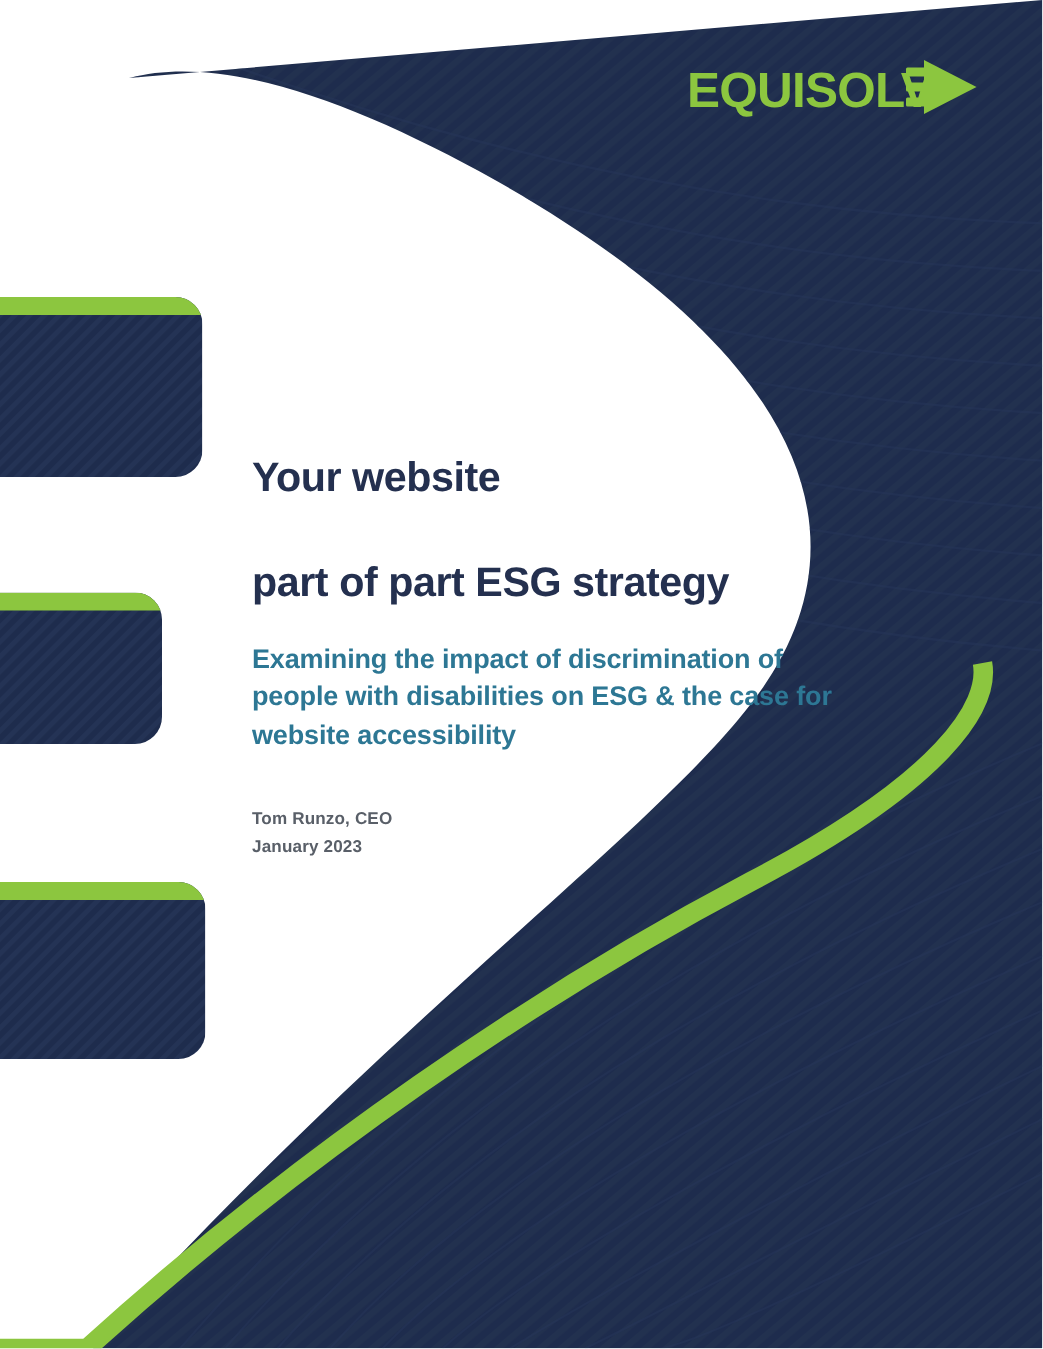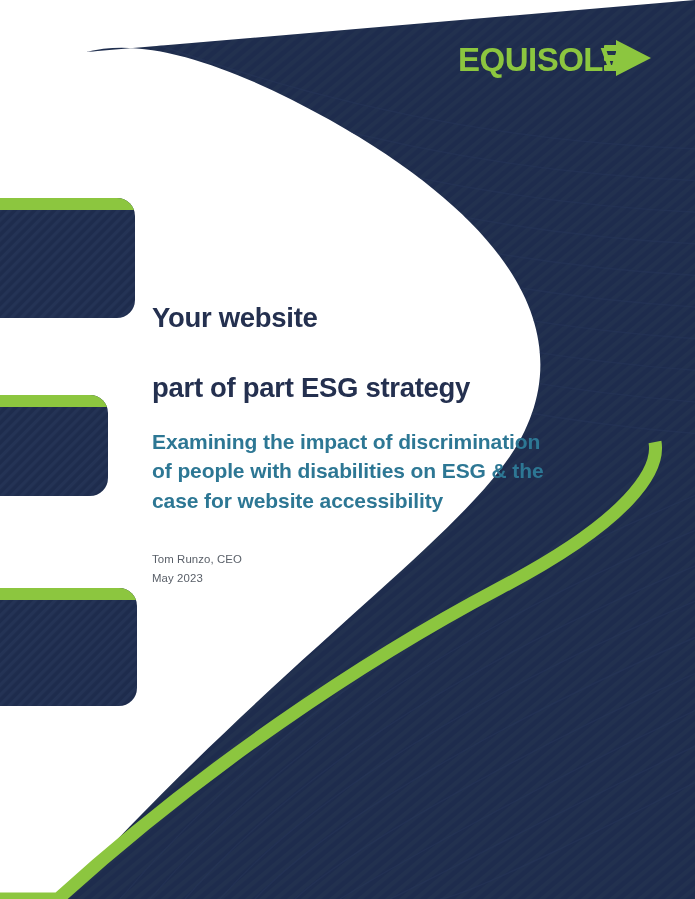--- a/index.html
+++ b/index.html
@@ -34,51 +34,51 @@
     left: 458px;
     top: 38px;
     width: 200px;
     height: 46px;
     display: block;
   }
 
   
   .content {
     position: absolute;
-    left: 152px;
+    left: 168px;
     top: 300px;
     width: 420px;
   }
 
   .doc-title {
     margin: 0;
     font-size: 27.5px;
     line-height: 1.28;
     font-weight: 700;
     letter-spacing: -0.3px;
     color: #24304f;
     font-family: "Liberation Sans", sans-serif;
   }
 
   .doc-subtitle {
     margin: 21px 0 0 0;
-    font-size: 21px;
+    font-size: 18px;
     line-height: 1.42;
     font-weight: 700;
     letter-spacing: -0.1px;
     color: #2d7794;
     max-width: 412px;
     font-family: "Liberation Sans", sans-serif;
   }
 
   .byline {
     margin-top: 34px;
     font-size: 11.4px;
     line-height: 1.65;
-    font-weight: 400;
+    font-weight: 700;
     color: #595f68;
     letter-spacing: 0.1px;
   }
   .byline div { white-space: nowrap; }
 
   
 </style>
 </head>
 <body>
 
@@ -211,18 +211,18 @@
     </h1>
 
     <h2 class="doc-subtitle">
       <span>Examining the impact of discrimination of</span>
       <span>people with disabilities on ESG &amp; the case</span>
       <span>for website accessibility</span>
     </h2>
 
     <div class="byline">
       <div>Tom Runzo, CEO</div>
-      <div>May 2023</div>
+      <div>January 2023</div>
     </div>
 
   </div>
 
 </div>
 
 </body></html>

